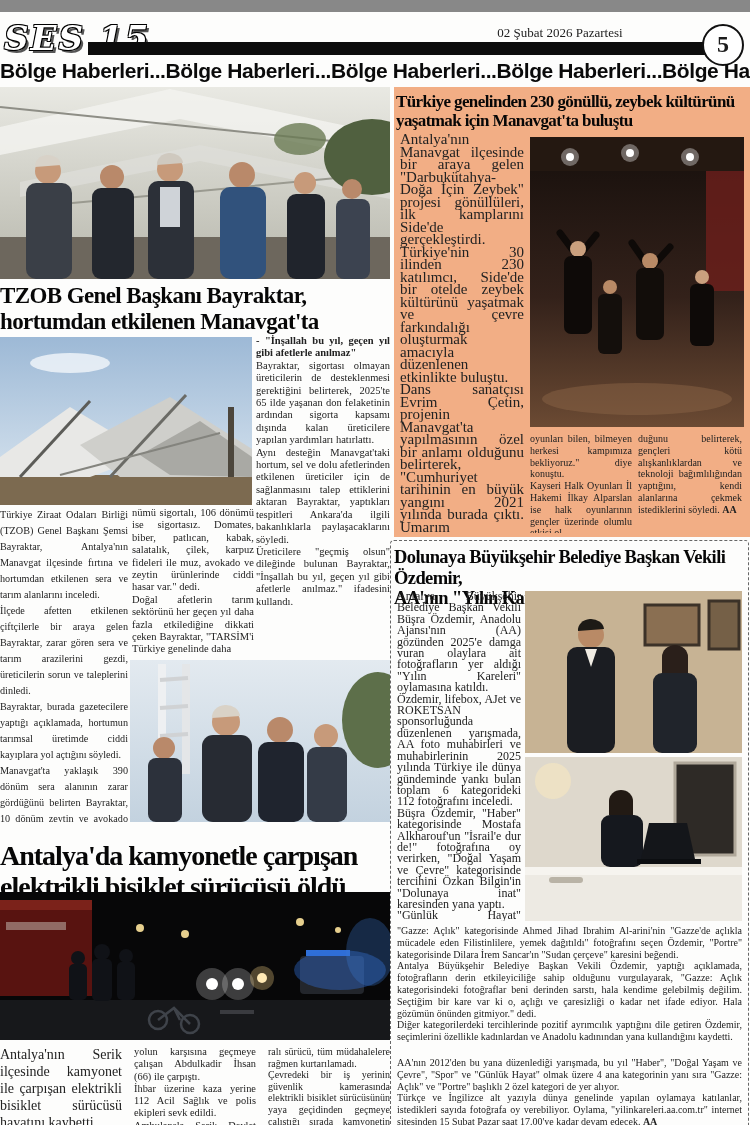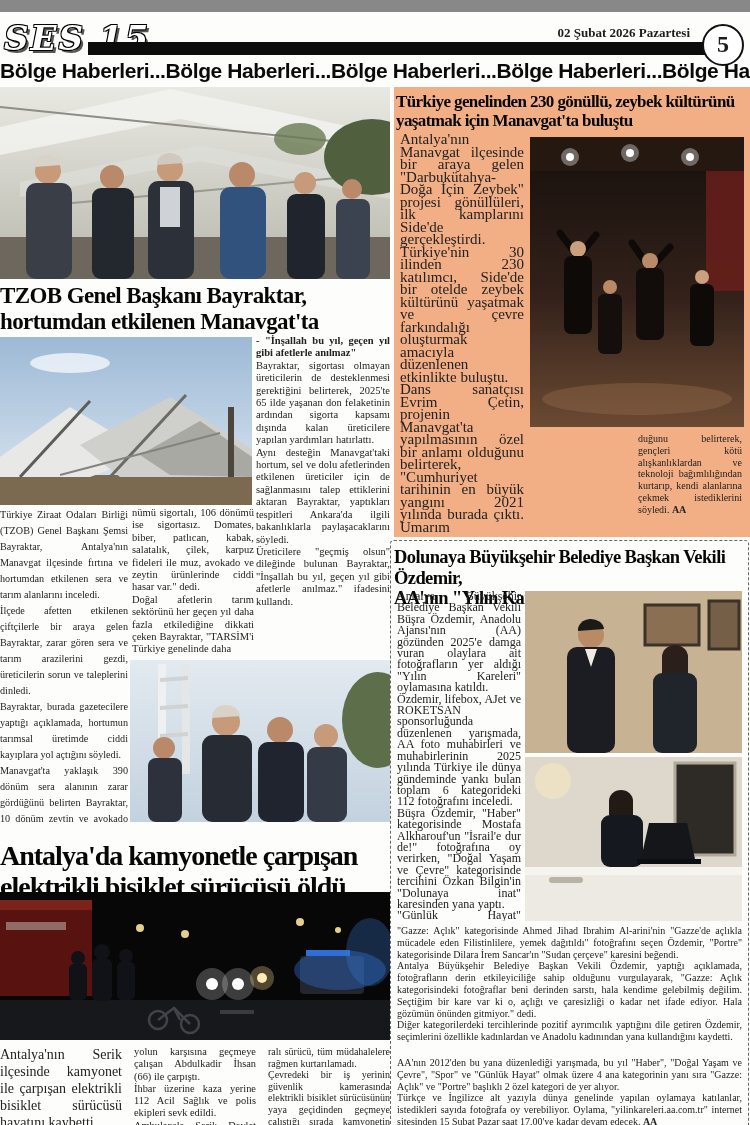--- a/index.html
+++ b/index.html
@@ -4,21 +4,21 @@
 <style>
   html,body{margin:0;padding:0;background:#888;}
   #page{position:relative;width:750px;height:1125px;background:#fdfdfc;margin:12px auto;
         font-family:"Liberation Serif","DejaVu Serif",serif;color:#1c1c1c;overflow:hidden;padding-left:27px;}
   .abs{position:absolute;}
   
   #masthead{left:4px;top:6px;font-family:"DejaVu Serif",serif;font-style:italic;font-weight:bold;
             font-size:34px;letter-spacing:2px;color:#fff;
             text-shadow:-1px -1px 0 #000,1px -1px 0 #000,-1px 1px 0 #000,1px 1px 0 #000,3px 3px 0 #555;}
   #header-bar{left:88px;top:30px;width:648px;height:13px;background:#0c0c0c;border-radius:0 7px 7px 0;}
-  #date{left:430px;top:13px;width:260px;font-weight:bold;font-size:13px;text-align:right;}
+  #date{left:430px;top:13px;width:260px;font-weight:normal;font-size:13px;text-align:center;}
   #pagenum{left:702px;top:12px;width:38px;height:38px;border:2px solid #111;border-radius:50%;
            background:#fff;text-align:center;line-height:36px;font-weight:bold;font-size:24px;}
   #banner{left:0;top:47px;width:750px;height:27px;font-family:"Liberation Sans",sans-serif;
           font-weight:600;font-size:21px;letter-spacing:-0.4px;white-space:nowrap;overflow:hidden;color:#0a0a0a;}
   
   .headline{font-family:Liberation Serif, serif;font-weight:bold;color:#070707;
             white-space:pre-line;letter-spacing:-0.6px;}
   .bt{font-size:10.5px;line-height:12.4px;text-align:justify;overflow:hidden;color:#222;}
   .bt span{white-space:pre-line;}
   .credit{font-weight:bold;}
@@ -184,22 +184,26 @@
         <rect x="34" y="119" width="28" height="78" rx="7" fill="#0e0a08"></rect>
       <circle cx="120" cy="124" r="8" fill="#b98a66"></circle>
         <rect x="106" y="131" width="28" height="72" rx="7" fill="#120d0a"></rect>
       <circle cx="172" cy="140" r="7" fill="#caa07e"></circle>
         <rect x="160" y="147" width="24" height="62" rx="6" fill="#0e0a08"></rect>
       <circle cx="80" cy="150" r="7" fill="#b98a66"></circle>
         <rect x="68" y="157" width="24" height="60" rx="6" fill="#140f0c"></rect>
       <ellipse cx="107" cy="262" rx="95" ry="16" fill="#8a6346" opacity="0.5"></ellipse>
     </svg>
 
+    <div class="abs bt" style="left:136px;top:346px;width:102px;height:100px;font-size:10px;line-height:11.8px">
+      <span>oyunları bilen, bilmeyen herkesi kampımıza bekliyoruz." diye konuştu.
+Kayseri Halk Oyunları İl Hakemi İlkay Alparslan ise halk oyunlarının gençler üzerinde olumlu etkisi ol-</span>
+    </div>
     <div class="abs bt" style="left:244px;top:346px;width:104px;height:100px;font-size:10px;line-height:11.8px">
-      <span>duğunu belirterek, gençleri kötü alışkanlıklardan ve teknoloji bağımlılığından kurtarıp, kendi alanlarına çekmek istediklerini söyledi.</span>
+      <span>duğunu belirterek, gençleri kötü alışkanlıklardan ve teknoloji bağımlılığından yaptığını, kendi alanlarına çekmek istediklerini söyledi.</span>
       <span class="credit">AA</span>
     </div>
   </div>
 
   <div class="abs" id="art-ozdemir">
     <div class="abs headline" style="left:3px;top:6px;width:349px;font-size:18.5px;line-height:20.5px">Dolunaya Büyükşehir Belediye Başkan Vekili Özdemir,
 AA'nın "Yılın Kareleri" oylamasına katıldı</div>
 
     <div class="abs bt" style="left:6px;top:50px;width:124px;height:330px;font-size:12px;line-height:11.4px">
       <span>Antalya Büyükşehir Belediye Başkan Vekili Büşra Özdemir, Anadolu Ajansı'nın (AA) gözünden 2025'e damga vuran olaylara ait fotoğrafların yer aldığı "Yılın Kareleri" oylamasına katıldı.

